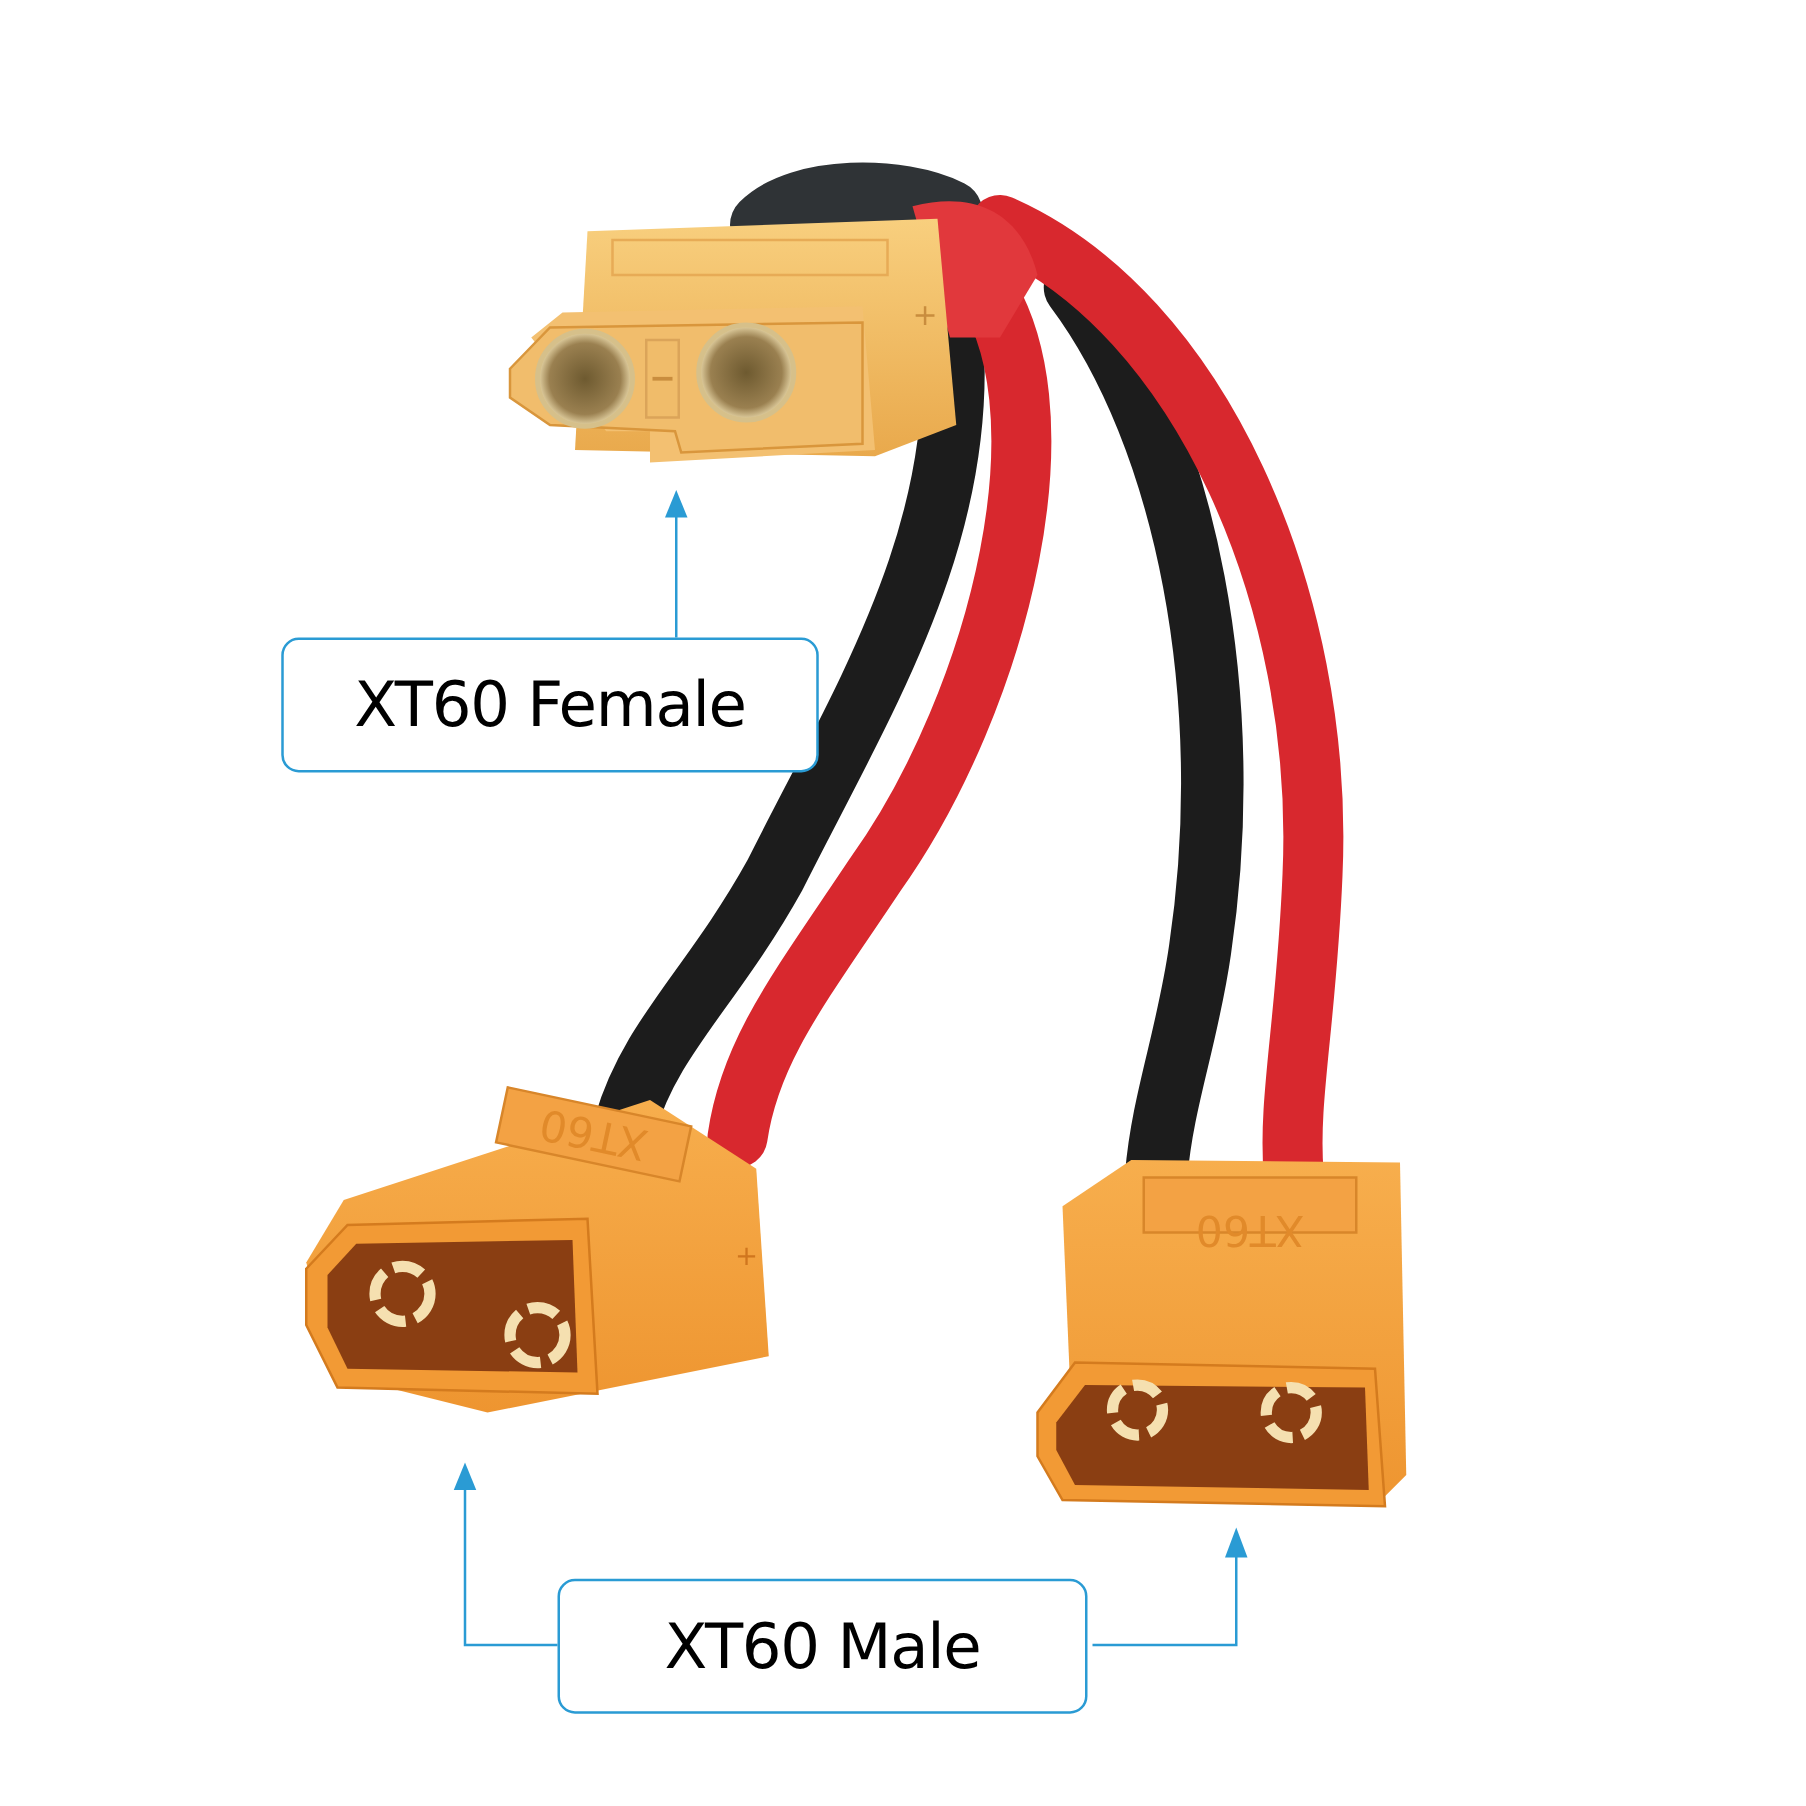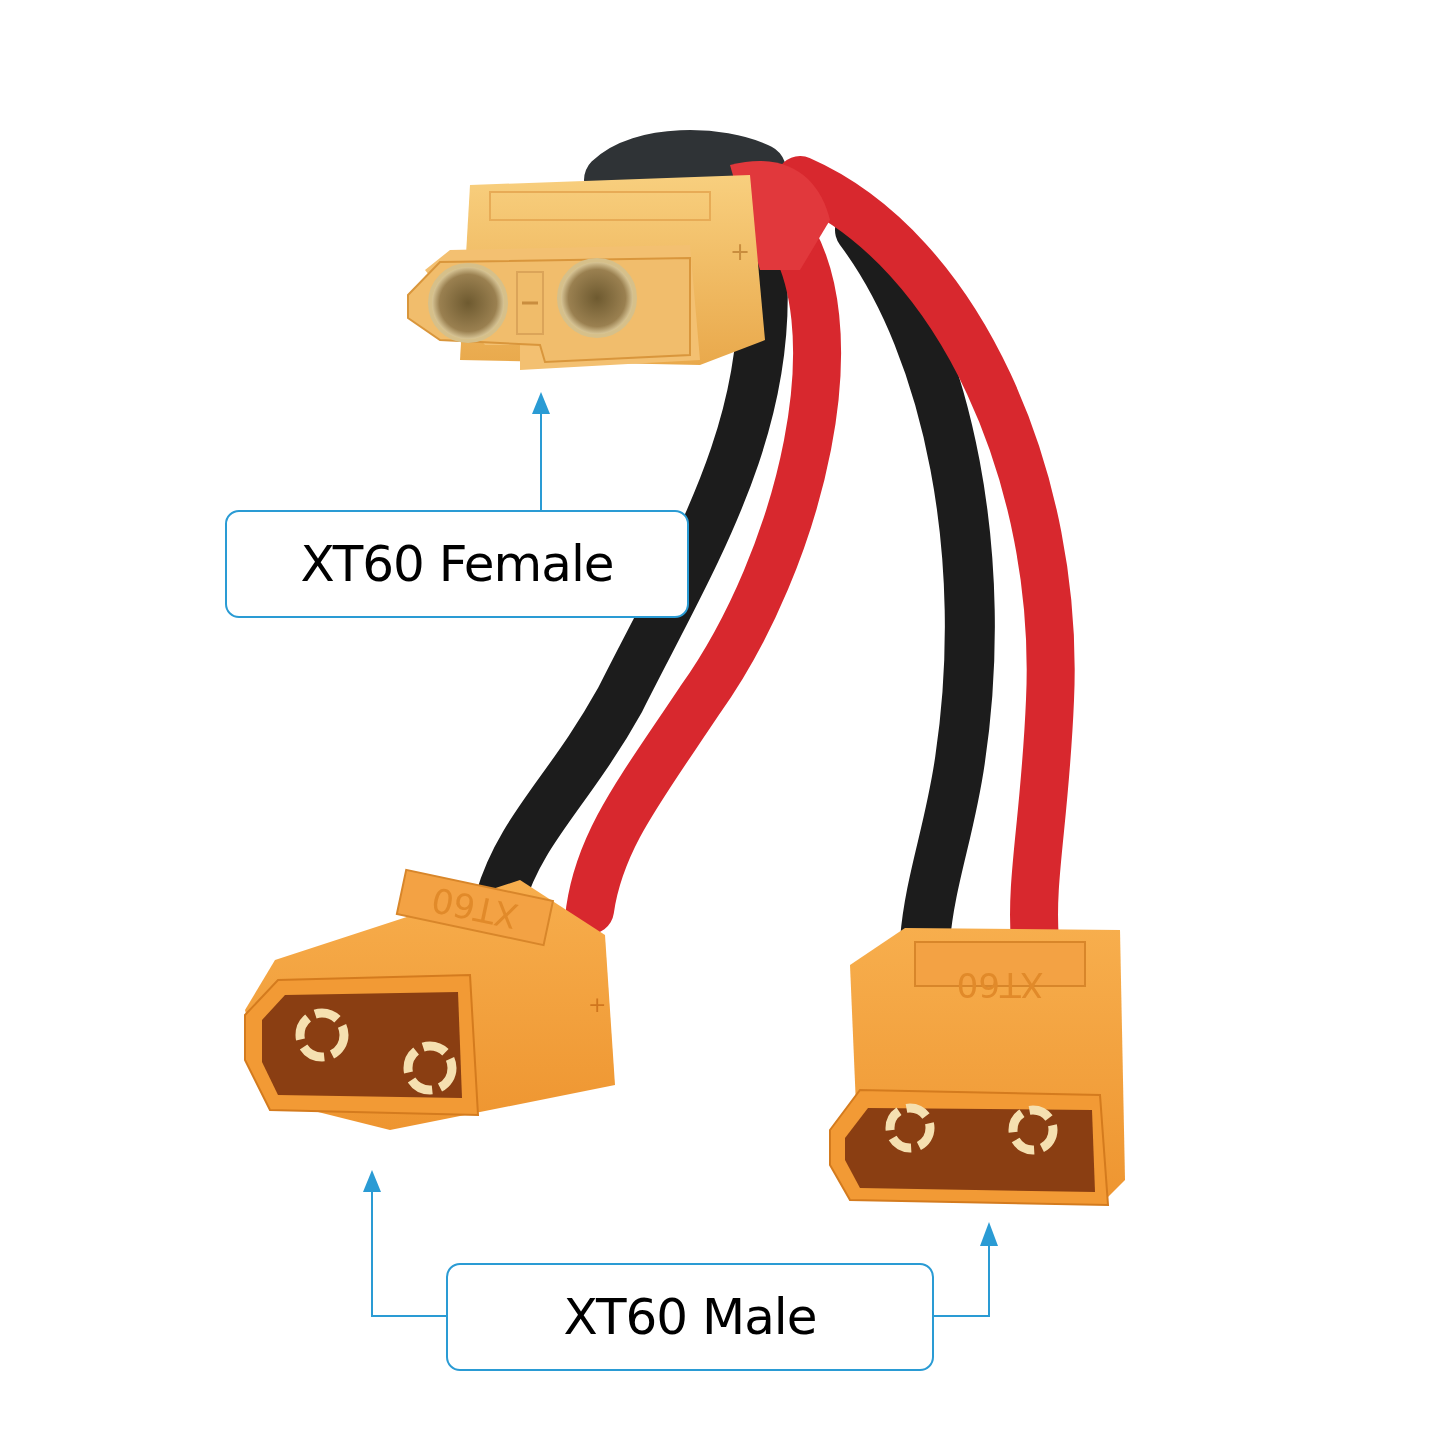--- a/index.html
+++ b/index.html
@@ -4,22 +4,22 @@
 <style>
   html, body { margin:0; padding:0; background:#ffffff; }
   body { width:1445px; height:1445px; position:relative; overflow:hidden; font-family:"DejaVu Sans", sans-serif; }
   .scene { position:absolute; left:0; top:0; width:1445px; height:1445px; }
   .callout {
     position:absolute; box-sizing:border-box;
     border:2px solid #2a9bd4; border-radius:14px; background:#ffffff;
     display:flex; align-items:center; justify-content:center;
     color:#000; font-family:"DejaVu Sans", sans-serif; font-size:50px; letter-spacing:-1px;
   }
-  .callout-female { left:225px; top:510px; width:464px; height:108px; }
-  .callout-male { left:446px; top:1263px; width:488px; height:108px; }
+  .callout-female { left:225px; top:510px; width:430px; height:108px; }
+  .callout-male { left:446px; top:1263px; width:424px; height:108px; }
 </style>
 </head>
 <body>
 
 <svg class="scene" viewBox="0 0 1445 1445" xmlns="http://www.w3.org/2000/svg">
   <defs>
     <linearGradient id="femaleGrad" x1="0" y1="0" x2="0" y2="1">
       <stop offset="0" stop-color="#f8cf7e"></stop>
       <stop offset="1" stop-color="#e9a94c"></stop>
     </linearGradient>

